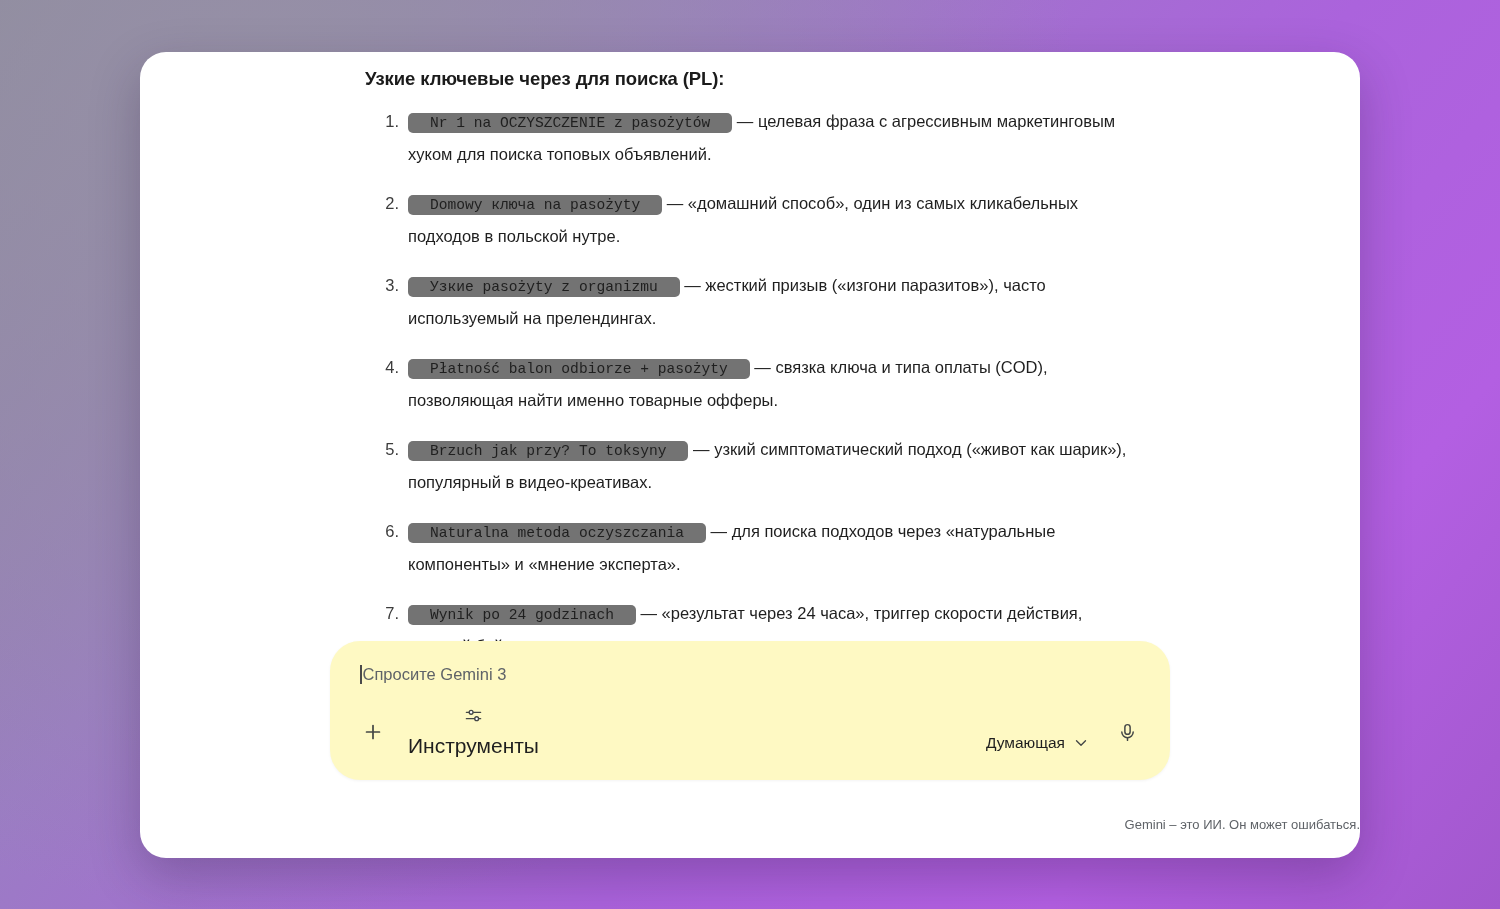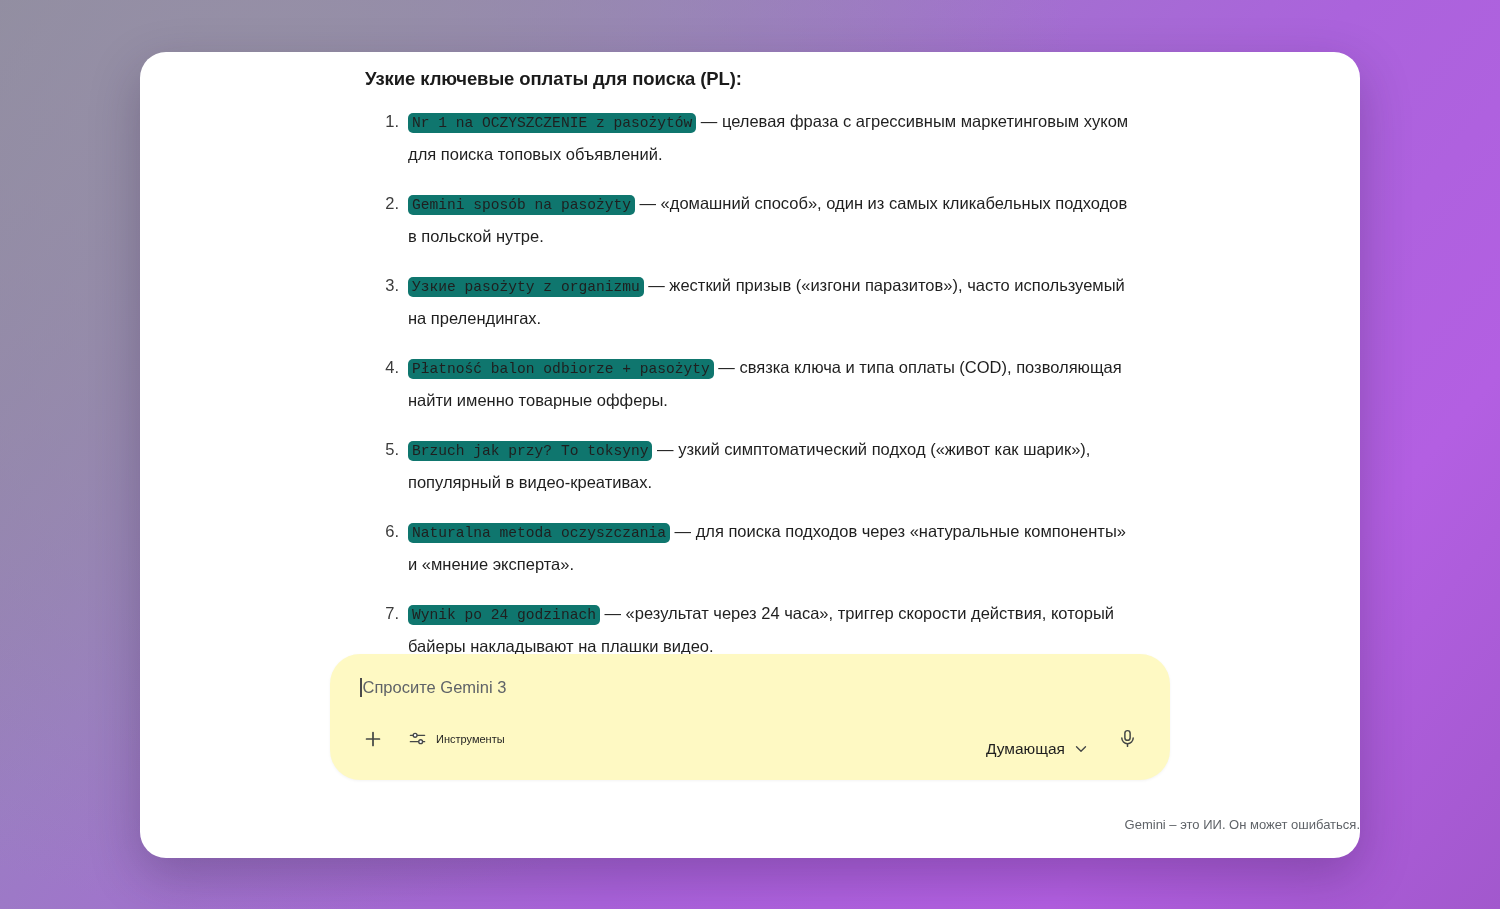--- a/index.html
+++ b/index.html
@@ -73,23 +73,23 @@
     left: 10px;
     top: 0;
     width: 24px;
     text-align: right;
     color: #3c3c3c;
     font-size: 16.5px;
     line-height: 31px;
   }
   code.kw {
     font-family: "Liberation Mono", "DejaVu Sans Mono", monospace;
-    background: #0f766e;
+    background: #737373;
     border-radius: 5px;
-    padding: 2px 4px;
+    padding: 2px 22px;
     font-size: 14.6px;
     color: #1f1f1f;
     white-space: nowrap;
   }
   .divider {
     height: 1px;
     background: #e3e3e3;
     margin: 16px 0 20px 0;
   }
   .sub-title {
@@ -151,21 +151,22 @@
     cursor: pointer;
   }
   .tools-btn {
     display: flex;
     align-items: center;
     gap: 9px;
     padding: 6px 10px 6px 6px;
     border-radius: 18px;
     cursor: pointer;
     color: #1f1f1f;
-    font-size: 11px;
+    font-size: 21px;
+    flex-direction: column;
   }
   .spacer { flex: 1; }
   .model-btn {
     display: flex;
     align-items: center;
     gap: 7px;
     padding: 6px 8px;
     border-radius: 18px;
     cursor: pointer;
     color: #1f1f1f;
@@ -186,28 +187,28 @@
 </head>
 <body>
 
 <div id="backdrop"></div>
 
 <div id="app-window">
 
   <div id="chat-scroll">
     <div id="content">
 
-      <div class="section-title">Узкие ключевые оплаты для поиска (PL):</div>
+      <div class="section-title">Узкие ключевые через для поиска (PL):</div>
 
       <ol class="kw-list">
         <li>
           <code class="kw">Nr 1 na OCZYSZCZENIE z pasożytów</code><span> — целевая фраза с агрессивным маркетинговым хуком для поиска топовых объявлений.</span>
         </li>
         <li>
-          <code class="kw">Gemini sposób na pasożyty</code><span> — «домашний способ», один из самых кликабельных подходов в польской нутре.</span>
+          <code class="kw">Domowy ключа na pasożyty</code><span> — «домашний способ», один из самых кликабельных подходов в польской нутре.</span>
         </li>
         <li>
           <code class="kw">Узкие pasożyty z organizmu</code><span> — жесткий призыв («изгони паразитов»), часто используемый на прелендингах.</span>
         </li>
         <li>
           <code class="kw">Płatność balon odbiorze + pasożyty</code><span> — связка ключа и типа оплаты (COD), позволяющая найти именно товарные офферы.</span>
         </li>
         <li>
           <code class="kw">Brzuch jak przy? To toksyny</code><span> — узкий симптоматический подход («живот как шарик»), популярный в видео-креативах.</span>
         </li>

